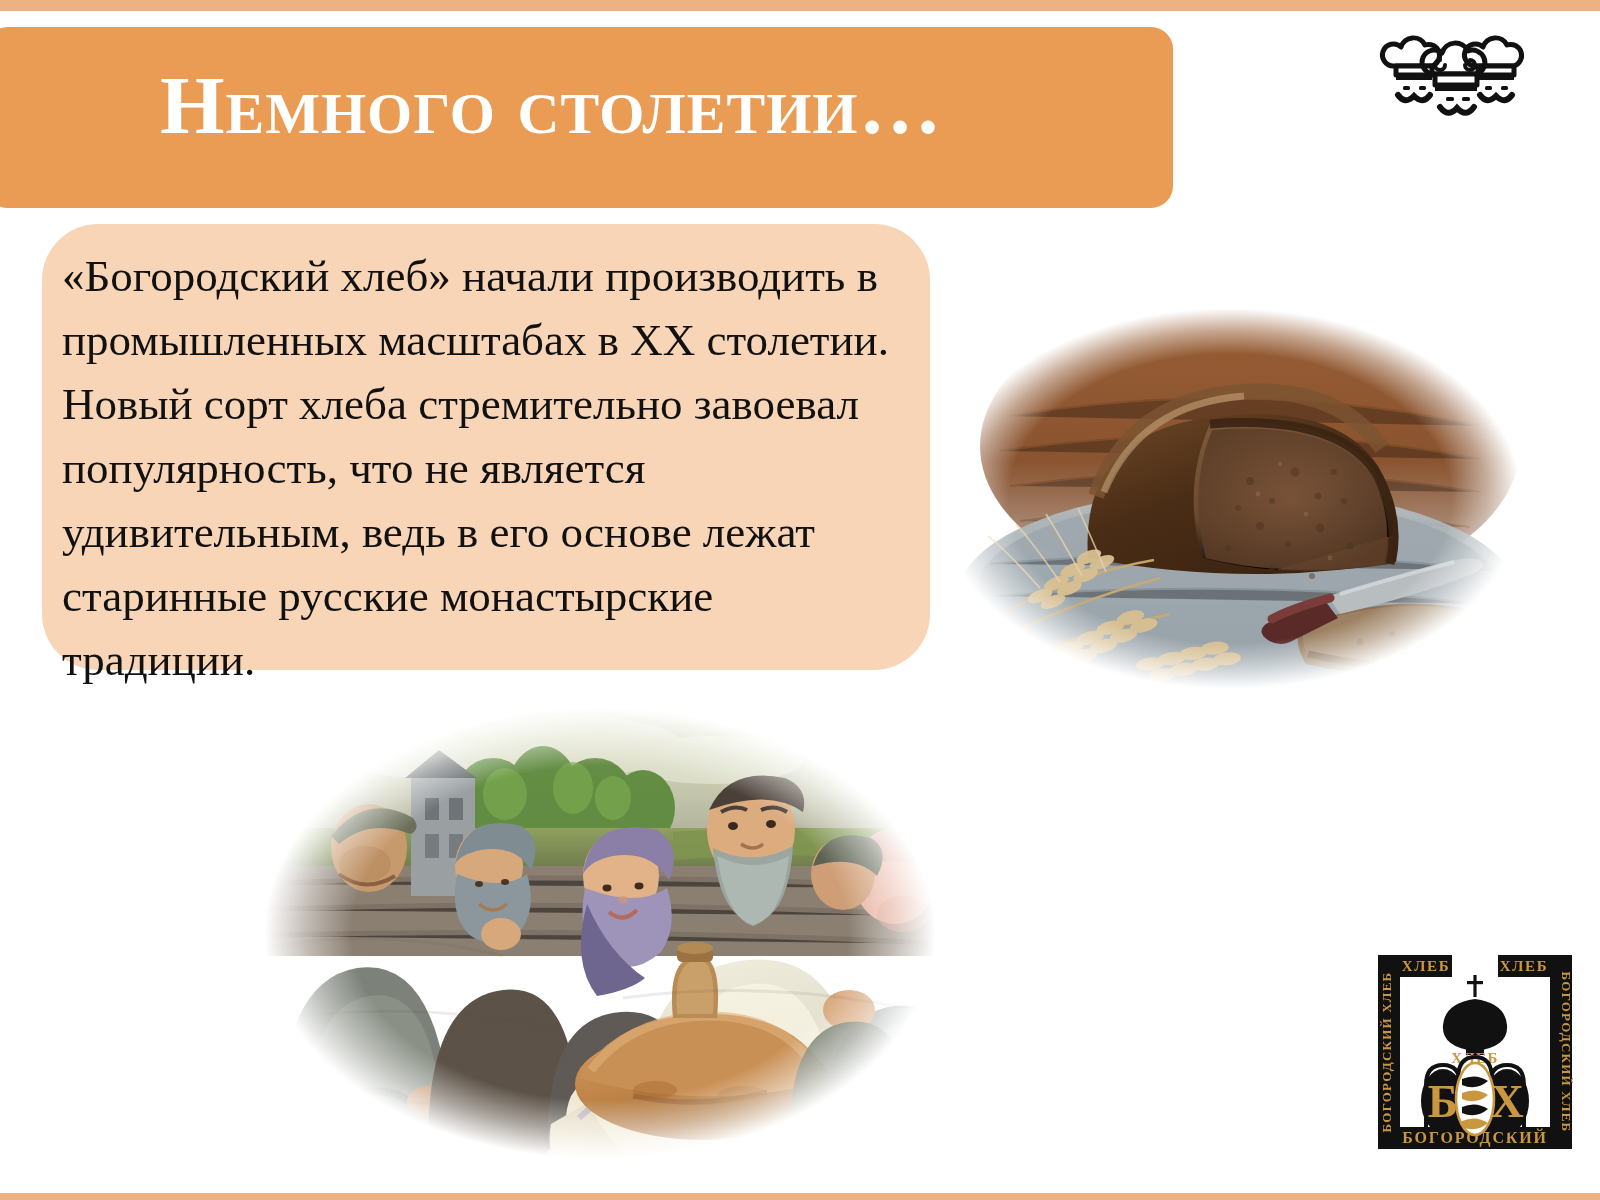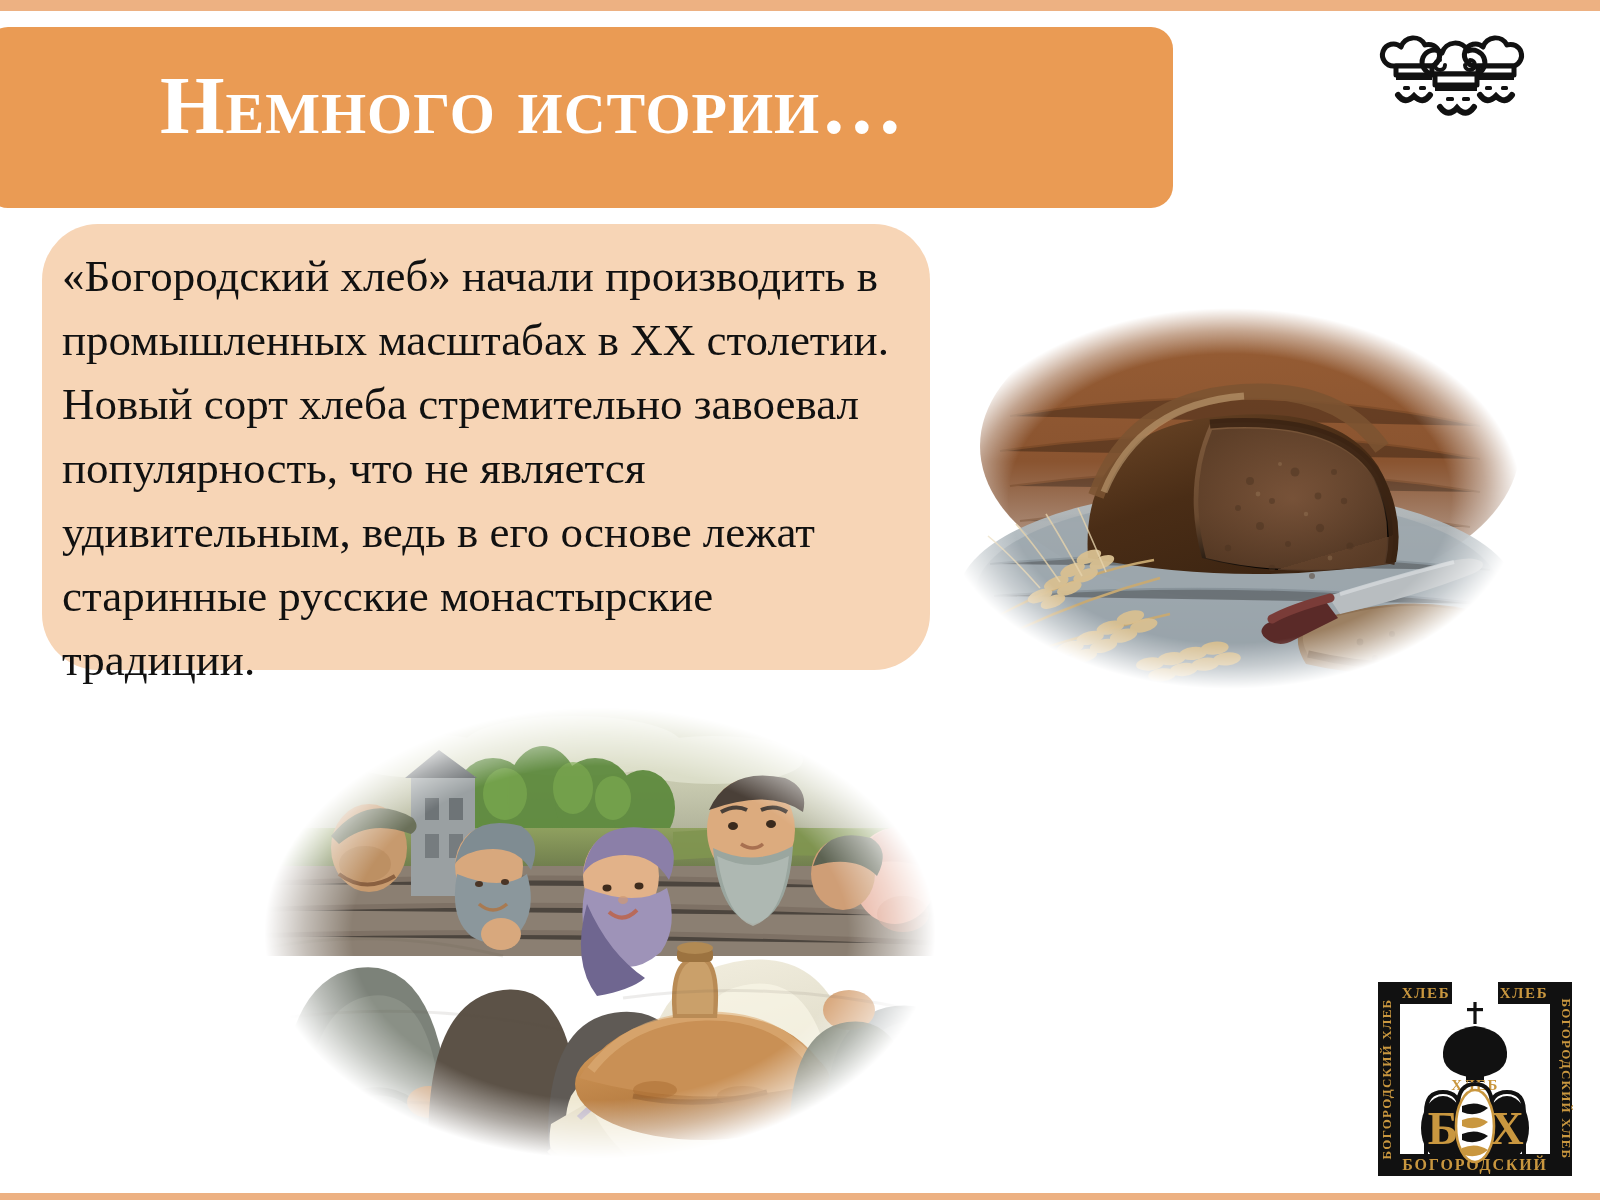--- a/index.html
+++ b/index.html
@@ -124,32 +124,31 @@
   }
   .painting svg { display:block; }
 
   
   .brand-logo {
     position: absolute;
     left: 1374px;
     top: 951px;
     width: 202px;
     height: 202px;
-    margin-top: 27px;
   }
 </style>
 </head>
 <body>
 
 <div id="slide">
 
   <div class="bar-top"></div>
 
   <div class="title-banner"></div>
-  <div class="title-text">Немного истории…</div>
+  <div class="title-text">Немного столетии…</div>
 
   <div class="chef-logo">
     <svg viewBox="0 0 160 100" width="160" height="100" aria-hidden="true">
       <g fill="none" stroke="#111111" stroke-width="5" stroke-linejoin="round" stroke-linecap="round">
 
         <path d="M20 44 a11 11 0 1 1 7 -19 a13 13 0 0 1 24 -2 a11 11 0 1 1 7 21 z"></path>
         <path d="M22 44 h36 v9 h-36 z" fill="#ffffff"></path>
         <path d="M22 53 h36 v5 h-36 z" fill="#111111" stroke="none"></path>
 
         <path d="M102 44 a11 11 0 1 1 7 -19 a13 13 0 0 1 24 -2 a11 11 0 1 1 7 21 z"></path>

